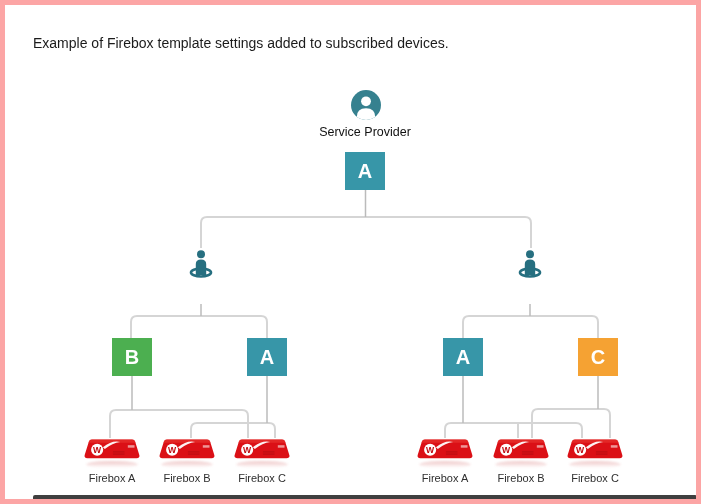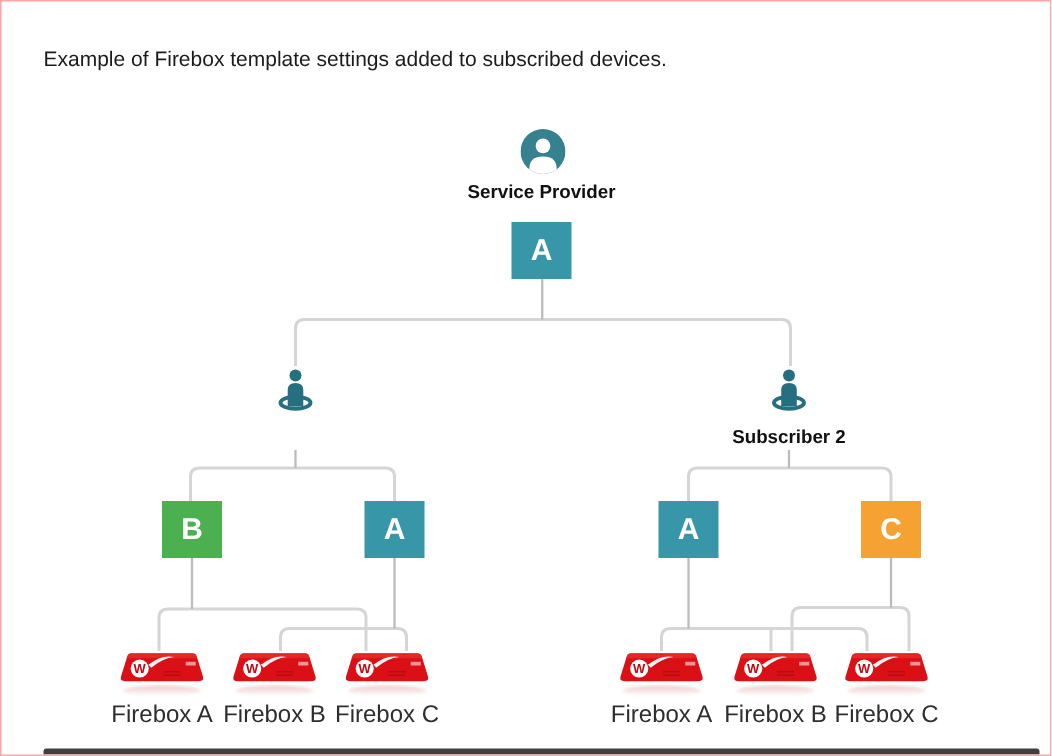--- a/index.html
+++ b/index.html
@@ -1,36 +1,36 @@
 <!DOCTYPE html>
 <html><head>
 <meta charset="utf-8">
 <style>
   html,body{margin:0;padding:0;background:#fff;}
   .canvas{
     position:relative;width:701px;height:504px;box-sizing:border-box;
-    border:1px solid #fca5a5;background:#fff;overflow:hidden;
+    border:5px solid #fca5a5;background:#fff;overflow:hidden;
     font-family:"Liberation Sans", sans-serif;color:#1b1b1b;
   }
   .title{position:absolute;left:28px;top:30px;font-size:14px;color:#1b1b1b;}
   svg.lines{position:absolute;left:0;top:0;pointer-events:none;}
-  .node-label{position:absolute;text-align:center;font-size:12.5px;font-weight:700;color:#111;}
+  .node-label{position:absolute;text-align:center;font-size:12.5px;font-weight:400;color:#111;}
   .icon{position:absolute;}
   .tmpl{
     position:absolute;width:40px;height:38px;display:flex;align-items:center;justify-content:center;
     color:#fff;font-weight:700;font-size:20px;line-height:1;
   }
   .fb{position:absolute;width:70px;text-align:center;}
   .fb .fb-svg{display:block;margin:0 auto;}
   .fb .refl{
     width:52px;height:7px;margin:0 auto;border-radius:50%;
     background:linear-gradient(to bottom, rgba(200,60,60,.28), rgba(255,255,255,0));
     filter:blur(1px);
   }
-  .fb .fb-label{margin-top:4px;font-size:16px;color:#2e2e2e;font-weight:400;}
+  .fb .fb-label{margin-top:4px;font-size:11px;color:#2e2e2e;font-weight:400;}
   .bottom-bar{position:absolute;left:28px;bottom:0;width:664px;height:4px;background:#3f3f3f;border-radius:2px 2px 0 0;}
 </style>
 </head>
 <body>
 
 <div class="canvas">
 
   <div class="title">Example of Firebox template settings added to subscribed devices.</div>
 
   <svg class="lines" width="701" height="504" viewBox="0 0 701 504">
@@ -83,21 +83,20 @@
     <path d="M7.8 27 L7.8 16 Q7.8 11.4 13 11.4 Q18.2 11.4 18.2 16 L18.2 27 Z" fill="#266F80"></path>
   </svg>
   <div class="tmpl" style="left: 107px; top: 333px; background-color: rgb(76, 175, 80);">B</div>
   <div class="tmpl" style="left: 242px; top: 333px; background-color: rgb(55, 150, 168);">A</div>
 
   <svg class="icon" style="left:512px;top:243px;" width="26" height="30" viewBox="0 0 26 30">
     <ellipse cx="13" cy="24.5" rx="10" ry="4" fill="none" stroke="#266F80" stroke-width="2.6"></ellipse>
     <circle cx="13" cy="6.3" r="4" fill="#266F80"></circle>
     <path d="M7.8 27 L7.8 16 Q7.8 11.4 13 11.4 Q18.2 11.4 18.2 16 L18.2 27 Z" fill="#266F80"></path>
   </svg>
-  <div class="node-label" style="left:465px;top:283px;width:120px;">Subscriber 2</div>
   <div class="tmpl" style="left: 438px; top: 333px; background-color: rgb(55, 150, 168);">A</div>
   <div class="tmpl" style="left: 573px; top: 333px; background-color: rgb(245, 162, 51);">C</div>
 
   <svg width="0" height="0" style="position:absolute">
     <symbol id="fbx" viewBox="0 0 60 24">
       <path d="M9 1.5 L51 1.5 Q53.5 1.5 54.2 3.8 L58.5 17.8 Q59.4 21 55.6 21 L4.4 21 Q0.6 21 1.5 17.8 L5.8 3.8 Q6.5 1.5 9 1.5 Z" fill="#DB1016"></path>
       <path d="M9 1.5 L51 1.5 Q53.5 1.5 54.2 3.8 L54.6 5 L5.4 5 L5.8 3.8 Q6.5 1.5 9 1.5 Z" fill="#E8342F" opacity="0.65"></path>
       <circle cx="14.5" cy="12.2" r="6.3" fill="#fff"></circle>
       <text x="14.5" y="15.4" font-size="9" font-weight="bold" fill="#C00A10" text-anchor="middle" font-family="Liberation Sans, sans-serif">W</text>
       <path d="M20.5 9.6 Q30 2.2 38.5 4.2 Q30.5 5 22.5 11.6 Z" fill="#fff" opacity="0.95"></path>

